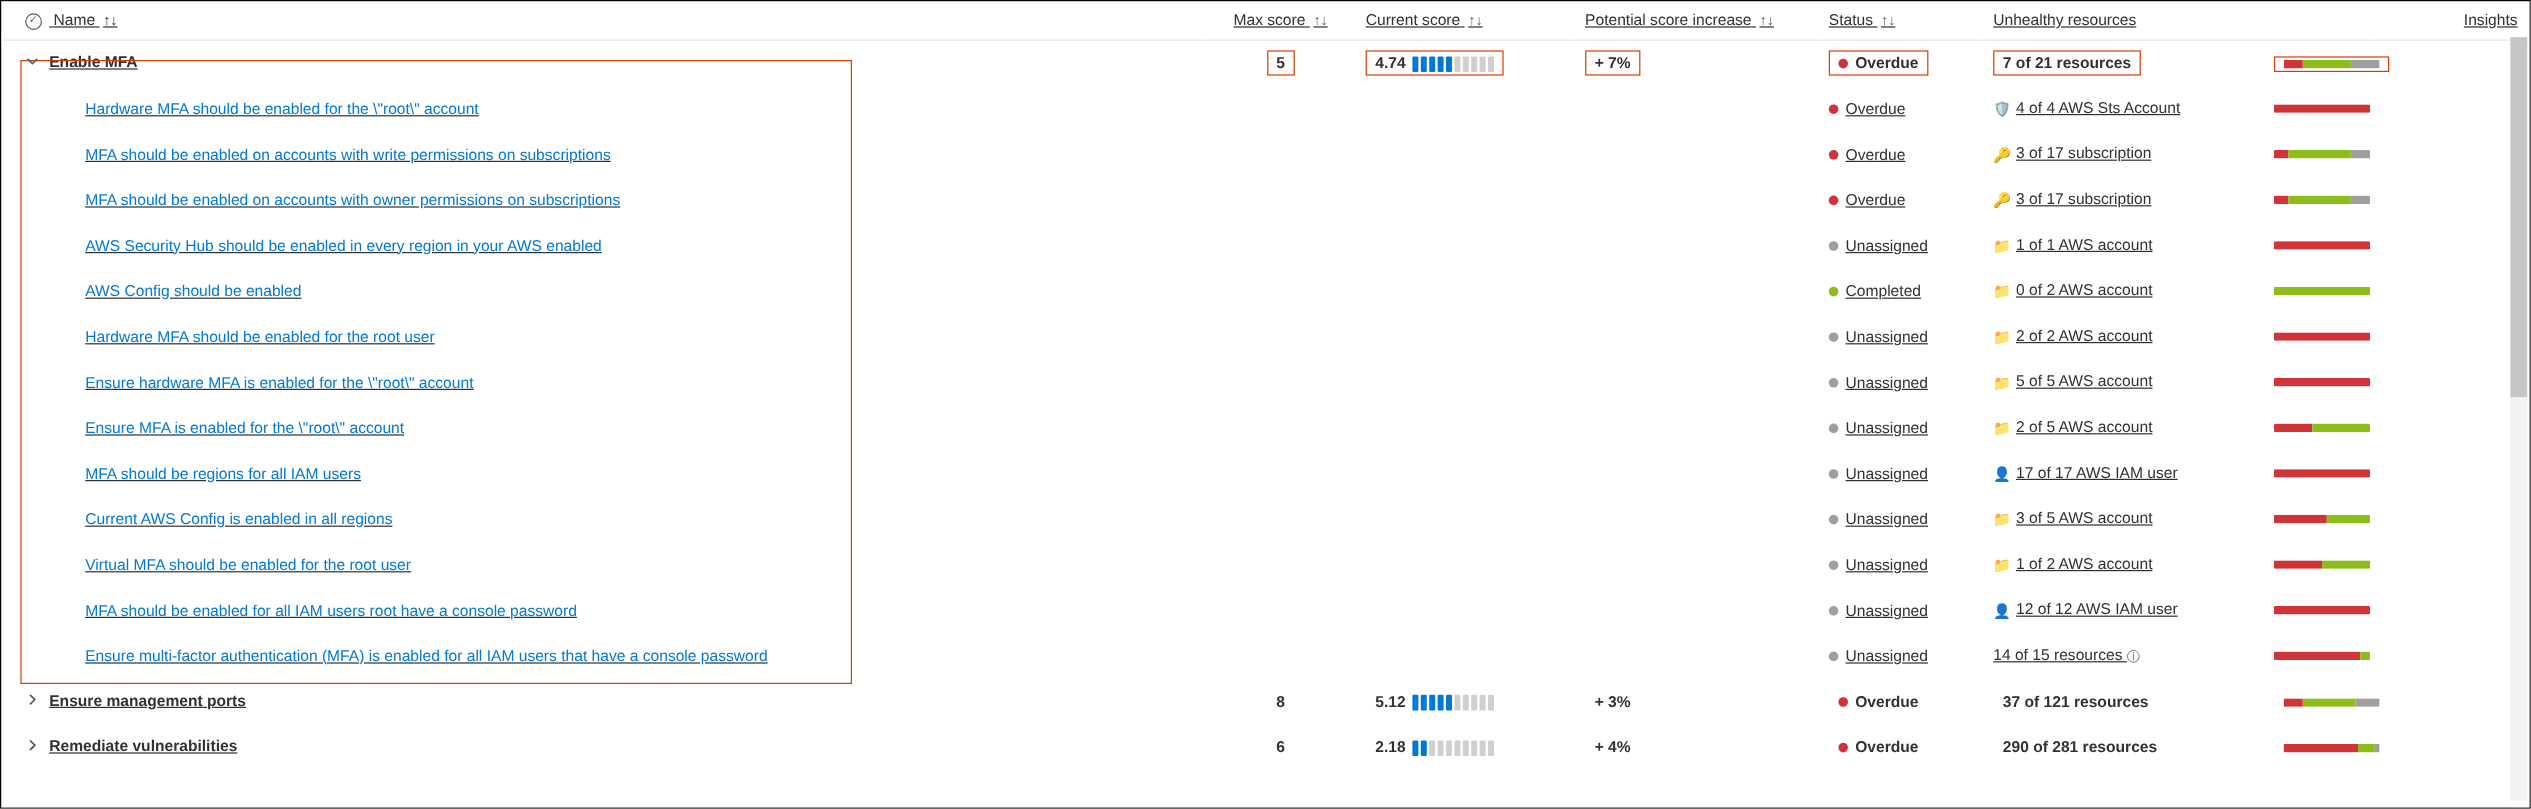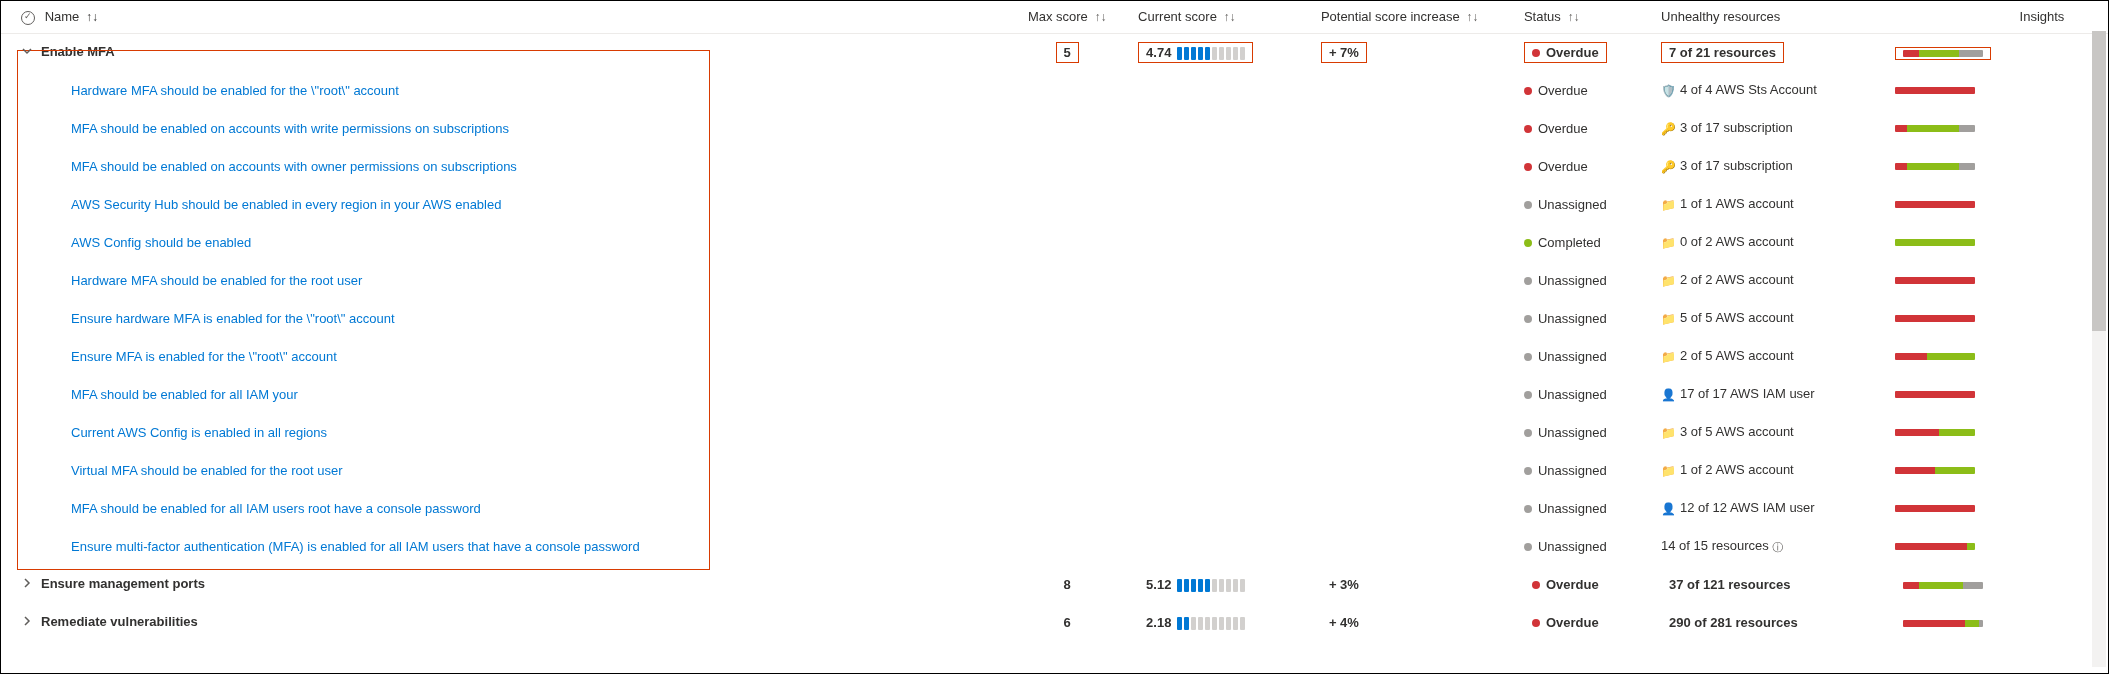--- a/index.html
+++ b/index.html
@@ -1,29 +1,29 @@
 <!DOCTYPE html>
 <html><head>
 <meta charset="utf-8">
 <style>
   * { box-sizing: border-box; margin: 0; padding: 0; }
   body { font-family: "Segoe UI", -apple-system, sans-serif; font-size: 13px; color: #323130; background: #fff; }
-  .container { border: 1px solid #000; width: 2109px; height: 674px; overflow: hidden; position: relative; }
+  .container { border: 1px solid #000; width: 2109px; height: 674px; overflow: hidden; position: relative; text-decoration: underline; }
   .table { width: 100%; border-collapse: collapse; table-layout: fixed; }
   .header-row td { border-bottom: 1px solid #edebe9; padding: 8px 10px; font-weight: 400; color: #323130; position: relative; }
   .header-row .sort { color: #605e5c; margin-left: 3px; font-size: 12px; }
   .header-row .sort.active { color: #323130; }
   .col-name { width: 990px; padding-left: 20px !important; }
   .col-max  { width: 120px; text-align: center; }
   .col-cur  { width: 180px; text-align: left; }
   .col-pot  { width: 200px; text-align: left; }
   .col-stat { width: 135px; text-align: left; }
   .col-unh  { width: 230px; text-align: left; }
   .col-bar  { width: 90px;  text-align: left; }
-  .col-ins  { width: 130px; text-align: center; }
+  .col-ins  { width: 130px; text-align: right; }
   .row td { padding: 6px 10px; vertical-align: middle; height: 38px; }
   .row.group td { font-weight: 600; }
   .row.child .col-name { padding-left: 70px !important; color: #0078d4; font-weight: 400; }
   .row.child .col-name a { color: #0078d4; text-decoration: none; }
   .chev { display: inline-block; width: 12px; margin-right: 8px; color: #605e5c; vertical-align: middle; }
   .chev svg { width: 12px; height: 12px; }
   .circle-toggle { display:inline-block; width:14px; height:14px; border:1px solid #605e5c; border-radius:50%; margin-right:6px; vertical-align:middle; position:relative; }
   .circle-toggle::after { content:"✓"; font-size:9px; position:absolute; top:-1px; left:2px; color:#605e5c;}
   .highlight { outline: 1.5px solid #d83b01; outline-offset: -1px; }
   .box { display:inline-block; padding: 3px 8px; }
@@ -250,21 +250,21 @@
           <td class="col-bar">
             <span class="bar">
               <span class="r" style="width:40%"></span>
               <span class="g" style="width:60%"></span>
               <span class="y" style="width:0%"></span>
             </span>
           </td>
           <td class="col-ins"></td>
         </tr>
         <tr class="row child">
-          <td class="col-name"><a href="#">MFA should be enabled for all IAM your</a></td>
+          <td class="col-name"><a href="#">MFA should be regions for all IAM users</a></td>
           <td class="col-max"></td>
           <td class="col-cur"></td>
           <td class="col-pot"></td>
           <td class="col-stat"><span><span class="dot gray"></span>Unassigned</span></td>
           <td class="col-unh"><span><span class="ricon user"></span>17 of 17 AWS IAM user</span></td>
           <td class="col-bar">
             <span class="bar">
               <span class="r" style="width:100%"></span>
               <span class="g" style="width:0%"></span>
               <span class="y" style="width:0%"></span>

